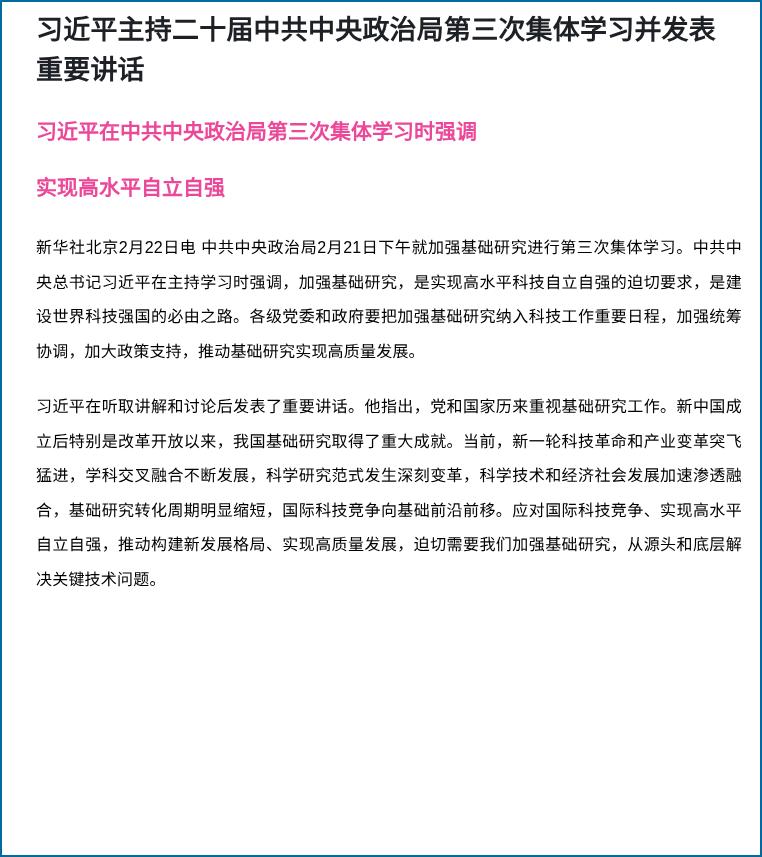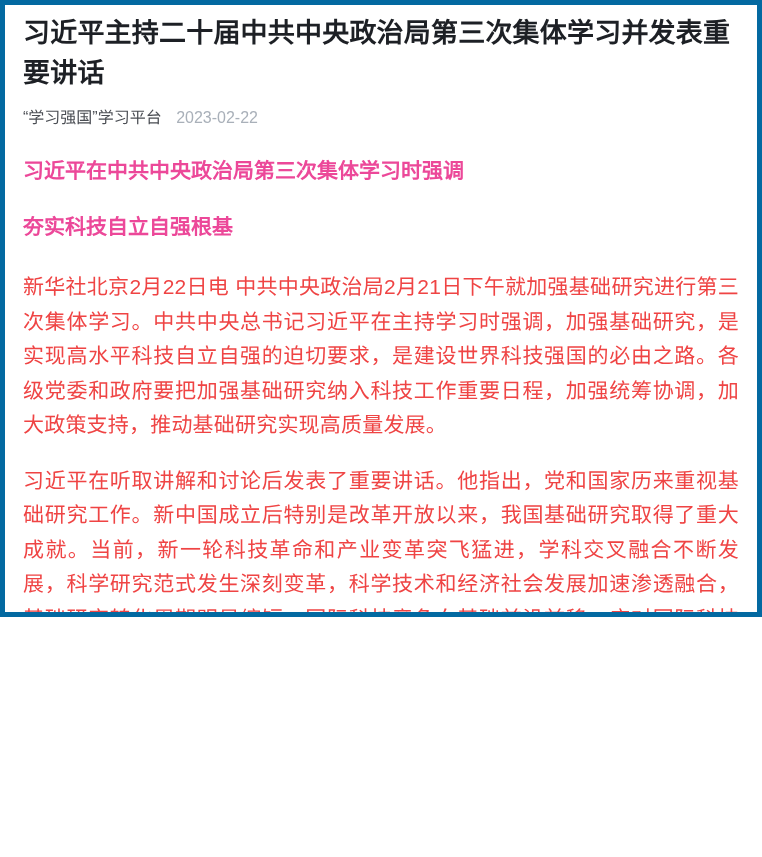--- a/index.html
+++ b/index.html
@@ -3,24 +3,24 @@
 <meta charset="utf-8">
 <style>
   html, body {
     margin: 0;
     padding: 0;
     background: #ffffff;
   }
   .page {
     box-sizing: border-box;
     width: 762px;
-    height: 617px;
+    height: 857px;
     background: #ffffff;
-    border: 5px solid #0369a1;
-    padding: 8px 18px 0 18px;
+    border: 2px solid #0369a1;
+    padding: 8px 18px 0 34px;
     overflow: hidden;
     font-family: "Liberation Sans", "DejaVu Sans", sans-serif;
   }
   .article-title {
     margin: 0;
     font-size: 27px;
     line-height: 40px;
     font-weight: 700;
     color: #1d2025;
     letter-spacing: 0.2px;
@@ -39,45 +39,41 @@
   }
   .subheading {
     margin: 28px 0 0 0;
     font-size: 21px;
     line-height: 28px;
     font-weight: 700;
     color: #ec4899;
   }
   .body-paragraph {
     margin: 21px 0 0 0;
-    font-size: 21px;
+    font-size: 16px;
     line-height: 34.5px;
-    color: #ef4444;
+    color: #000000;
     text-align: justify;
     letter-spacing: 0.2px;
   }
   .subheading + .body-paragraph {
     margin-top: 29px;
   }
 </style>
 </head>
 <body>
 
 <div class="page">
 
   <h1 class="article-title">习近平主持二十届中共中央政治局第三次集体学习并发表重要讲话</h1>
 
-  <div class="article-meta">
-    <span class="meta-source">“学习强国”学习平台</span>
-    <span class="meta-date">2023-02-22</span>
-  </div>
 
   <h2 class="subheading">习近平在中共中央政治局第三次集体学习时强调</h2>
 
 
-  <h2 class="subheading">夯实科技自立自强根基</h2>
+  <h2 class="subheading">实现高水平自立自强</h2>
 
   <p class="body-paragraph">新华社北京2月22日电 中共中央政治局2月21日下午就加强基础研究进行第三次集体学习。中共中央总书记习近平在主持学习时强调，加强基础研究，是实现高水平科技自立自强的迫切要求，是建设世界科技强国的必由之路。各级党委和政府要把加强基础研究纳入科技工作重要日程，加强统筹协调，加大政策支持，推动基础研究实现高质量发展。</p>
 
 
   <p class="body-paragraph">习近平在听取讲解和讨论后发表了重要讲话。他指出，党和国家历来重视基础研究工作。新中国成立后特别是改革开放以来，我国基础研究取得了重大成就。当前，新一轮科技革命和产业变革突飞猛进，学科交叉融合不断发展，科学研究范式发生深刻变革，科学技术和经济社会发展加速渗透融合，基础研究转化周期明显缩短，国际科技竞争向基础前沿前移。应对国际科技竞争、实现高水平自立自强，推动构建新发展格局、实现高质量发展，迫切需要我们加强基础研究，从源头和底层解决关键技术问题。</p>
 
 </div>
 
 </body></html>

